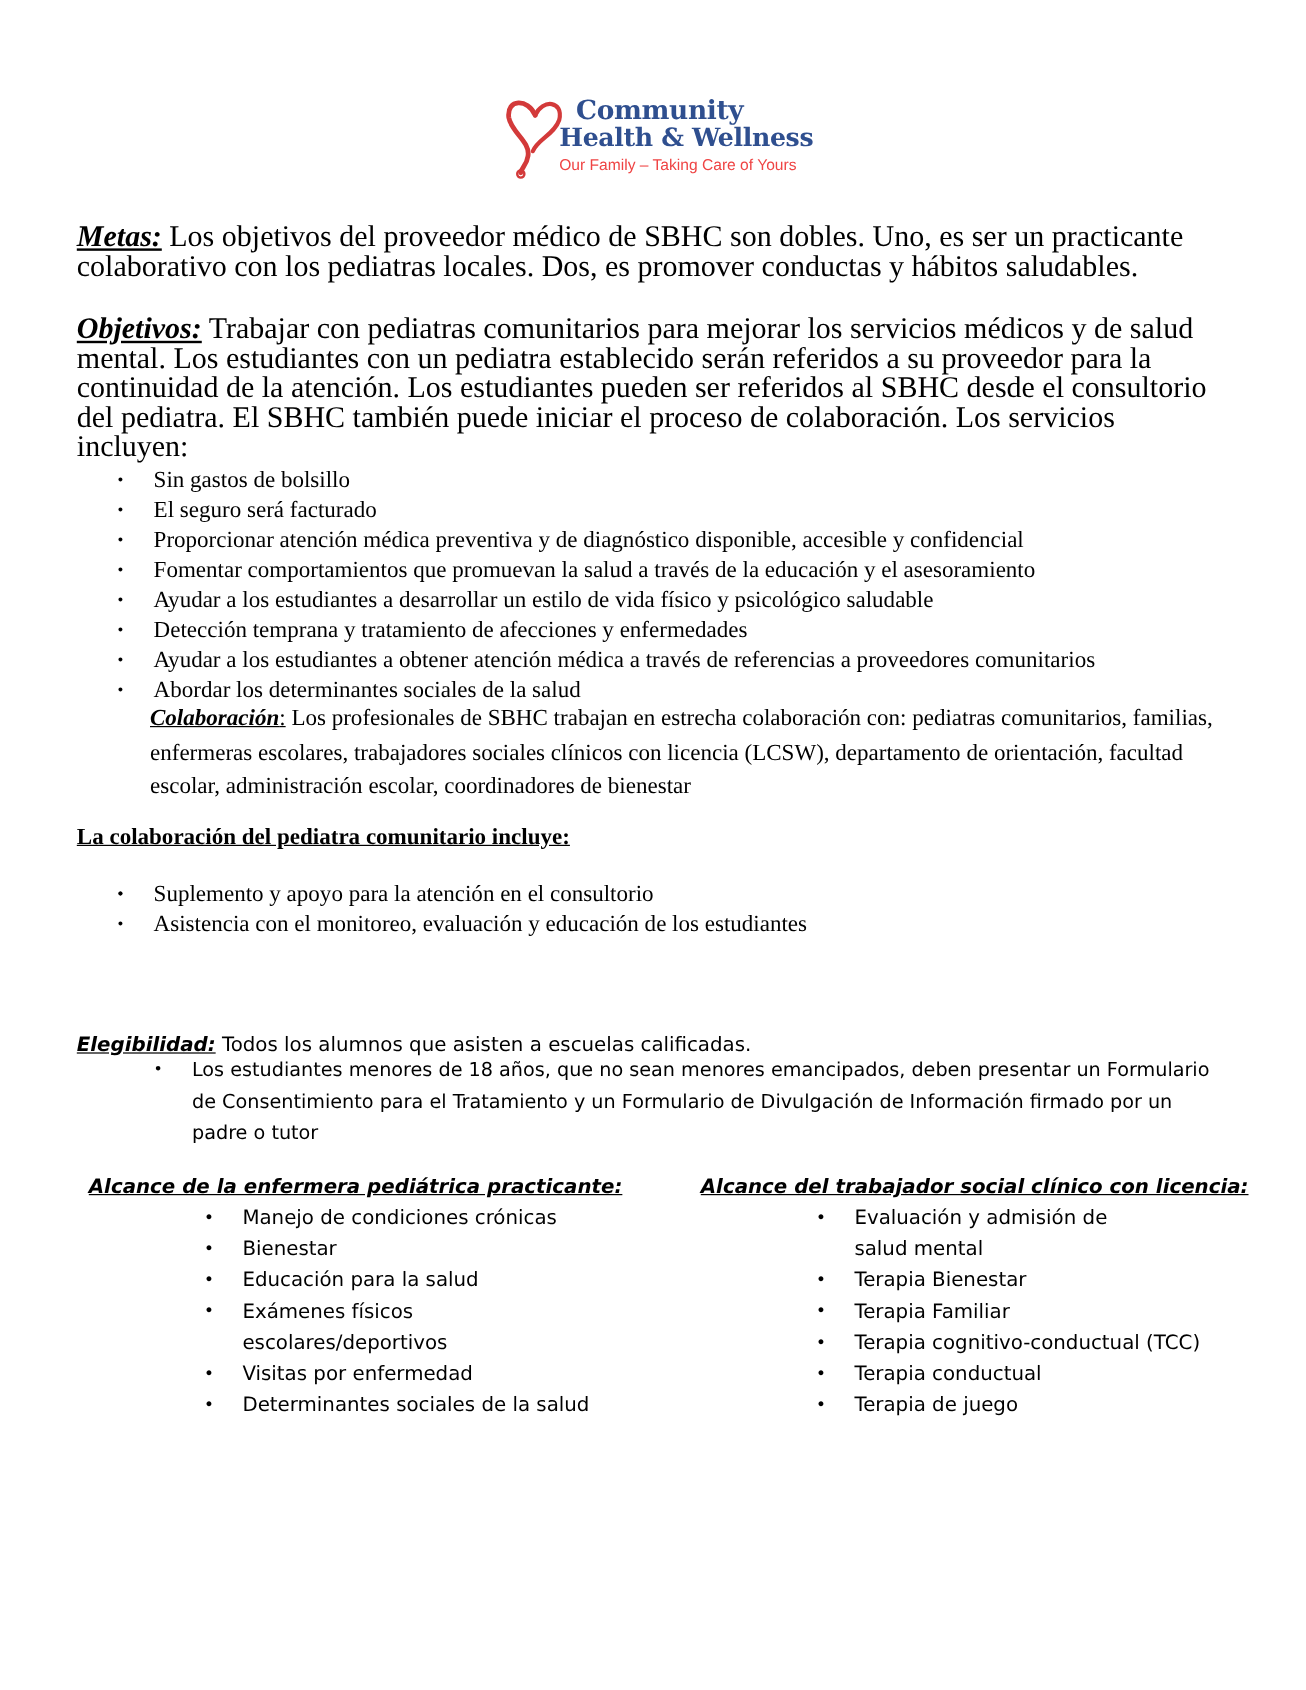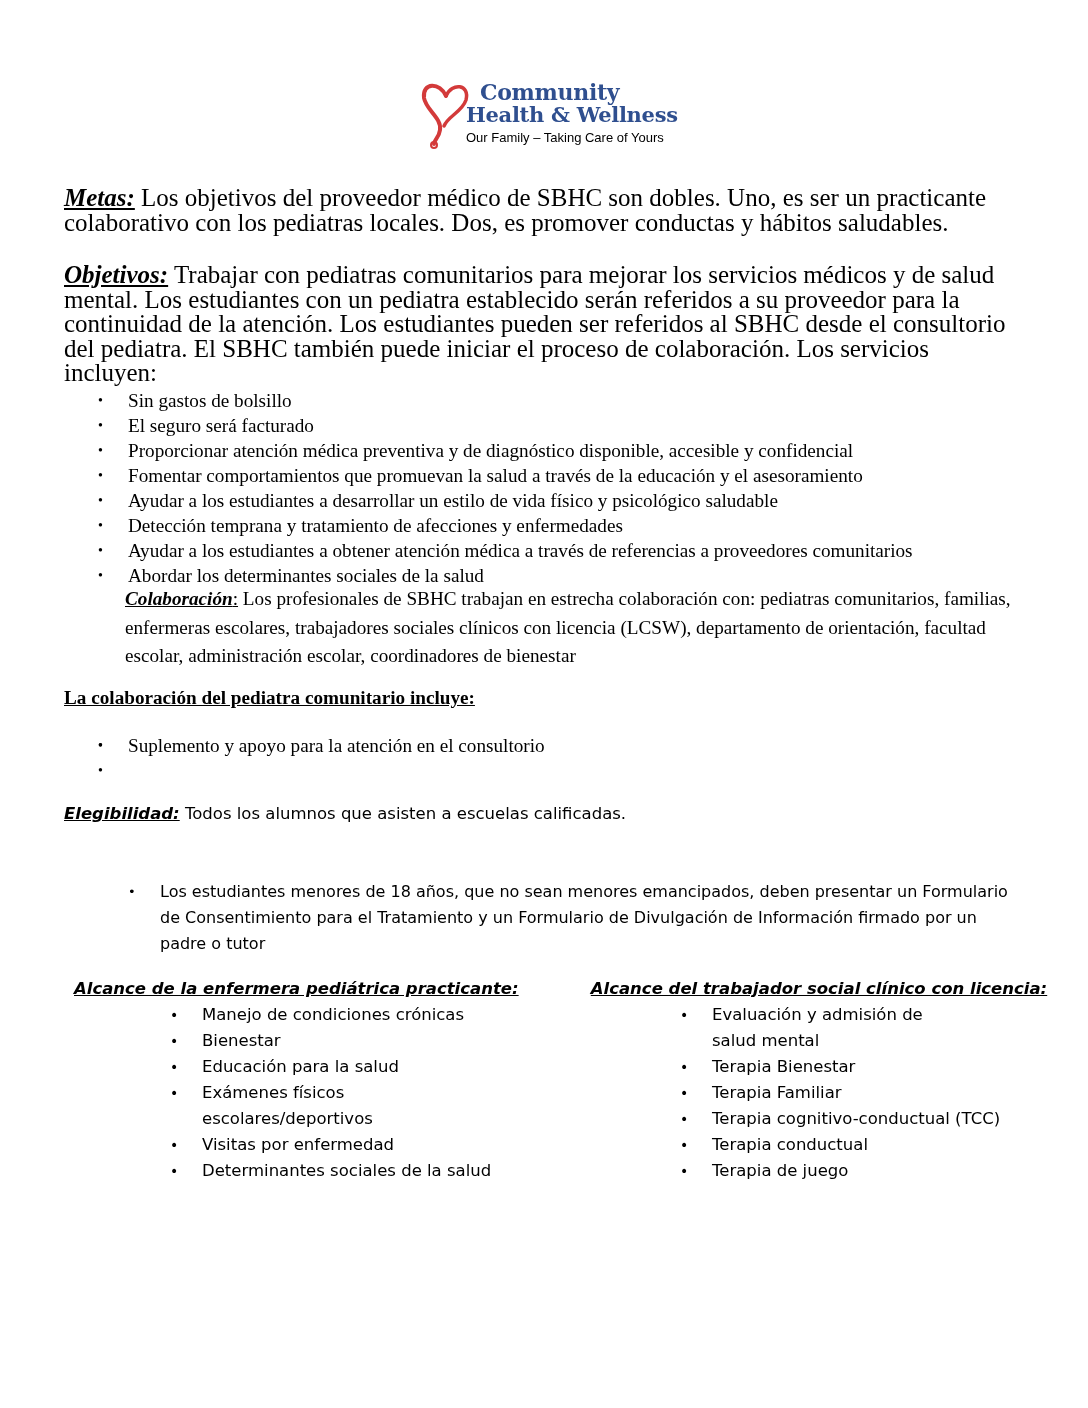--- a/index.html
+++ b/index.html
@@ -3,43 +3,43 @@
   <meta charset="utf-8">
   <style>
     html, body { margin: 0; padding: 0; background: #ffffff; }
     body { width: 1088px; height: 1408px; position: relative; overflow: hidden; color: #000; }
 
     
     .logo { position: absolute; left: 420px; top: 76px; width: 260px; height: 80px; }
     .logo-heart { position: absolute; left: 0; top: 2px; width: 52px; height: 72px; }
     .logo-text1 { position: absolute; left: 60px; top: 2px; font-family: "DejaVu Serif", serif; font-weight: bold; font-size: 22px; color: #2f4f8f; letter-spacing: -0.3px; white-space: nowrap; line-height: 28px; }
     .logo-text2 { position: absolute; left: 46px; top: 28px; font-family: "DejaVu Serif", serif; font-weight: bold; font-size: 21px; color: #2f4f8f; white-space: nowrap; line-height: 22px; letter-spacing: -0.3px; }
-    .logo-tag { position: absolute; left: 46px; top: 54px; font-family: "Liberation Sans", sans-serif; font-size: 13px; color: #000000; white-space: nowrap; line-height: 16px; }
+    .logo-tag { position: absolute; left: 46px; top: 54px; font-family: "Liberation Sans", sans-serif; font-size: 13px; color: #ef4444; white-space: nowrap; line-height: 16px; }
 
     .block { position: absolute; left: 64px; right: 64px; }
     .p { font-family: "Liberation Serif", serif; font-size: 25px; line-height: 24.5px; margin: 0; }
     .lbl { font-weight: bold; font-style: italic; text-decoration: underline; }
 
     ul.bul { list-style: none; margin: 0; padding: 0; }
     ul.bul li { position: relative; padding-left: 64px; font-family: "Liberation Serif", serif; font-size: 19.2px; line-height: 25px; }
     ul.bul li .dot { position: absolute; left: 34px; top: 0; font-size: 14px; }
 
     .collab { position: absolute; left: 97px; right: 64px; top: 585px; font-family: "Liberation Serif", serif; font-size: 19.2px; line-height: 28.5px; margin-left: 28px; }
     .heading-ul { position: absolute; left: 64px; top: 687px; font-family: "Liberation Serif", serif; font-weight: bold; font-size: 19.2px; text-decoration: underline; }
 
-    .elig { position: absolute; left: 64px; top: 802px; font-family: "DejaVu Sans", sans-serif; font-size: 16.5px; line-height: 24px; }
+    .elig { position: absolute; left: 64px; top: 859px; font-family: "DejaVu Sans", sans-serif; font-size: 16.5px; line-height: 24px; }
     .elig .lbl { font-family: "DejaVu Sans", sans-serif; }
     .elig-list { position: absolute; left: 128px; top: 879px; width: 900px; font-family: "DejaVu Sans", sans-serif; font-size: 16px; line-height: 26px; }
     .elig-list .dot { position: absolute; left: 0; top: 0; font-size: 13px; }
     .elig-list .txt { padding-left: 32px; display: block; }
 
     .col { position: absolute; top: 976px; font-family: "DejaVu Sans", sans-serif; }
     .col-left { left: 74px; width: 440px; }
     .col-right { left: 584px; width: 470px; }
-    .col h3 { margin: 0; font-size: 16.5px; font-weight: bold; font-style: italic; text-decoration: underline; line-height: 26px; white-space: nowrap; text-align: center; }
+    .col h3 { margin: 0; font-size: 16.5px; font-weight: bold; font-style: italic; text-decoration: underline; line-height: 26px; white-space: nowrap; }
     .col ul { list-style: none; margin: 0; padding: 0; }
     .col li { position: relative; font-size: 16.5px; line-height: 26px; }
     .col-left li { padding-left: 128px; }
     .col-right li { padding-left: 128px; }
     .col li .dot { position: absolute; top: 0; font-size: 14px; }
     .col-left li .dot { left: 96px; }
     .col-right li .dot { left: 96px; }
   </style>
 </head>
 <body>
@@ -73,21 +73,21 @@
   </ul>
 </div>
 
 <div class="collab"><span class="lbl">Colaboración</span><span style="text-decoration:underline;">:</span><span> Los profesionales de SBHC trabajan en estrecha colaboración con: pediatras comunitarios, familias, enfermeras escolares, trabajadores sociales clínicos con licencia (LCSW), departamento de orientación, facultad escolar, administración escolar, coordinadores de bienestar</span></div>
 
 <div class="heading-ul">La colaboración del pediatra comunitario incluye:</div>
 <div class="block" style="top:733px;">
   <ul class="bul">
     <li><span class="dot">•</span></li>
     <li><span class="dot">•</span><span>Suplemento y apoyo para la atención en el consultorio</span></li>
-    <li><span class="dot">•</span></li>
+    <li><span class="dot">•</span><span>Asistencia con el monitoreo, evaluación y educación de los estudiantes</span></li>
   </ul>
 </div>
 
 <div class="elig"><span class="lbl">Elegibilidad:</span><span> Todos los alumnos que asisten a escuelas calificadas.</span></div>
 <div class="elig-list">
   <span class="dot">•</span>
   <span class="txt">Los estudiantes menores de 18 años, que no sean menores emancipados, deben presentar un Formulario de Consentimiento para el Tratamiento y un Formulario de Divulgación de Información firmado por un padre o tutor</span>
 </div>
 
 <div class="col col-left">

